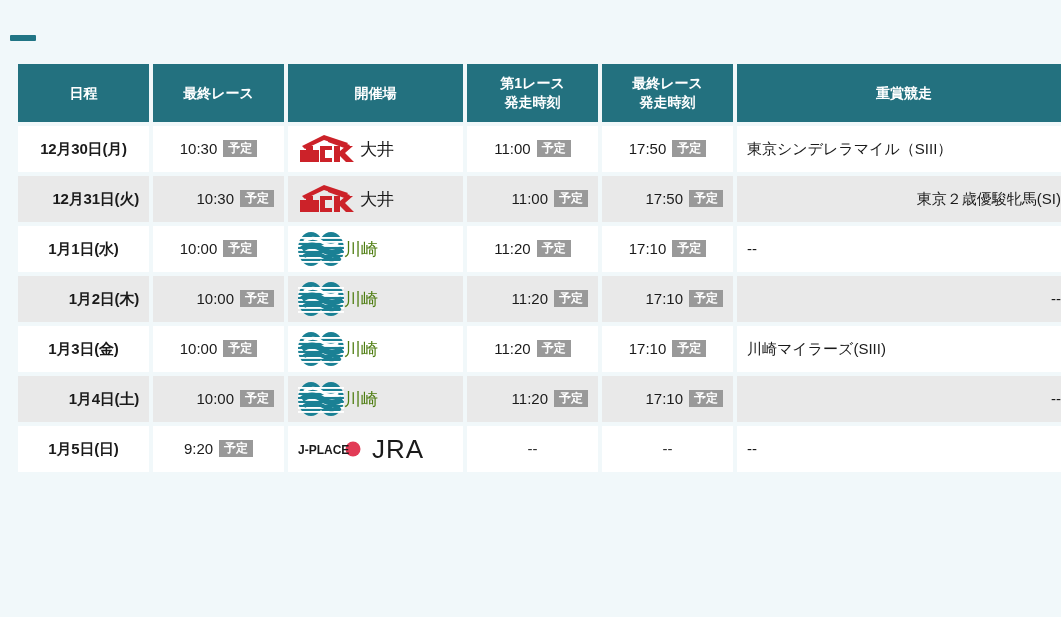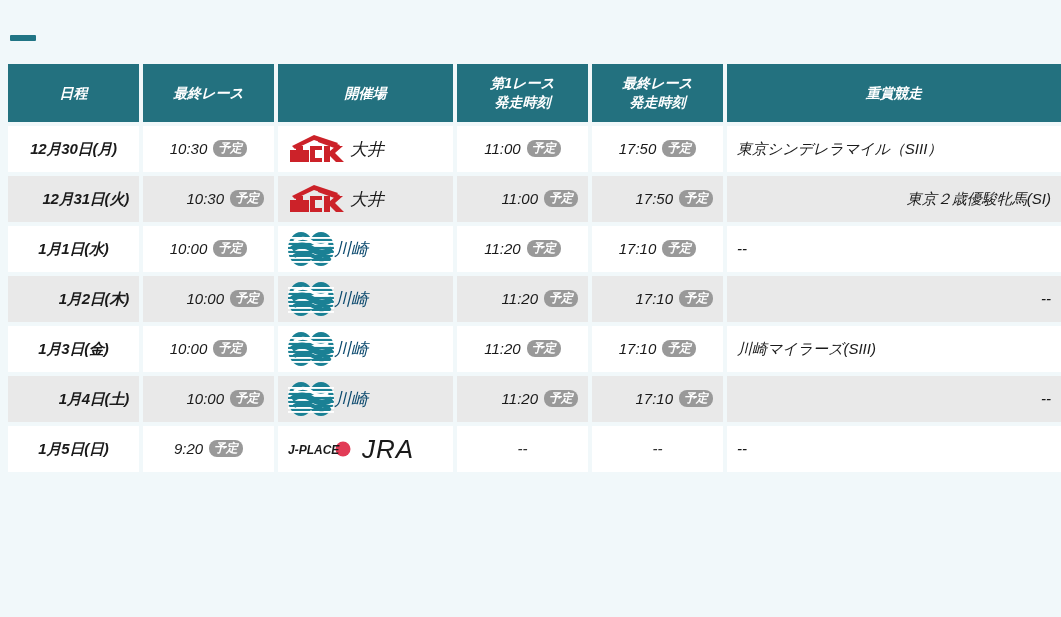--- a/index.html
+++ b/index.html
@@ -35,22 +35,21 @@
     font-size: 31px;
     font-weight: bold;
     color: #1a1a1a;
     letter-spacing: 0.5px;
     line-height: 1;
     white-space: nowrap;
   }
 
   
   .schedule-wrap {
-    padding: 0 4px;
-    font-style: italic;
+    padding: 0 14px;
   }
   table.schedule {
     width: 1041px;
     border-collapse: separate;
     border-spacing: 4px 4px;
     table-layout: fixed;
   }
   table.schedule th {
     background: #23717f;
     color: #ffffff;
@@ -106,37 +105,37 @@
   }
   .dash-cell { color: #333; font-size: 15px; }
 
   .badge {
     display: inline-block;
     background: #999999;
     color: #ffffff;
     font-size: 12px;
     font-weight: bold;
     padding: 2px 5px 3px 5px;
-    border-radius: 8px;
+    border-radius: 0;
     margin-left: 6px;
     vertical-align: 2px;
     line-height: 1;
   }
 
   
   .venue-inner {
     display: flex;
     align-items: center;
   }
   .venue-label {
     font-size: 17px;
     line-height: 1;
   }
   .venue-label.oi { color: #1a1a1a; font-weight: normal; }
-  .venue-label.kawasaki { color: #0c4a6e; font-weight: normal; }
+  .venue-label.kawasaki { color: #4d7c0f; font-weight: normal; }
   .venue-label.jra { color: #1a1a1a; font-weight: normal; font-size: 26px; letter-spacing: 1px; }
 
   .logo-tck { width: 62px; height: 30px; flex: 0 0 auto; }
   .logo-kawasaki { width: 46px; height: 34px; flex: 0 0 auto; }
   .logo-jplace { width: 74px; height: 18px; flex: 0 0 auto; }
 </style>
 </head>
 <body>
 
 <div class="page-title">

